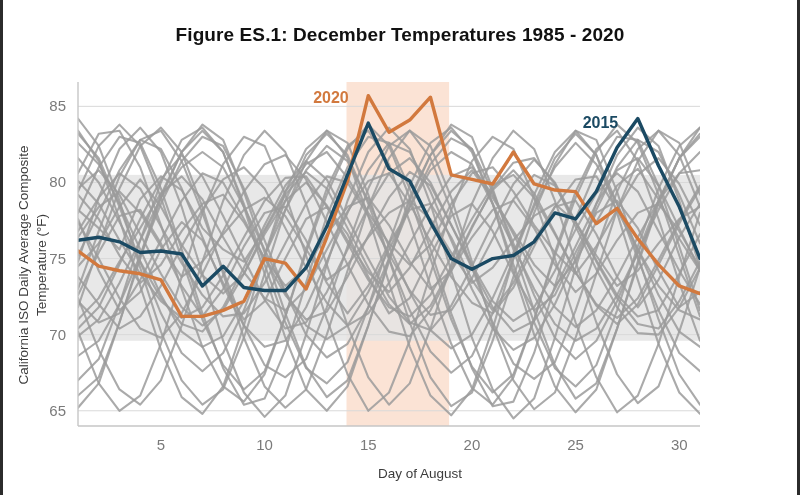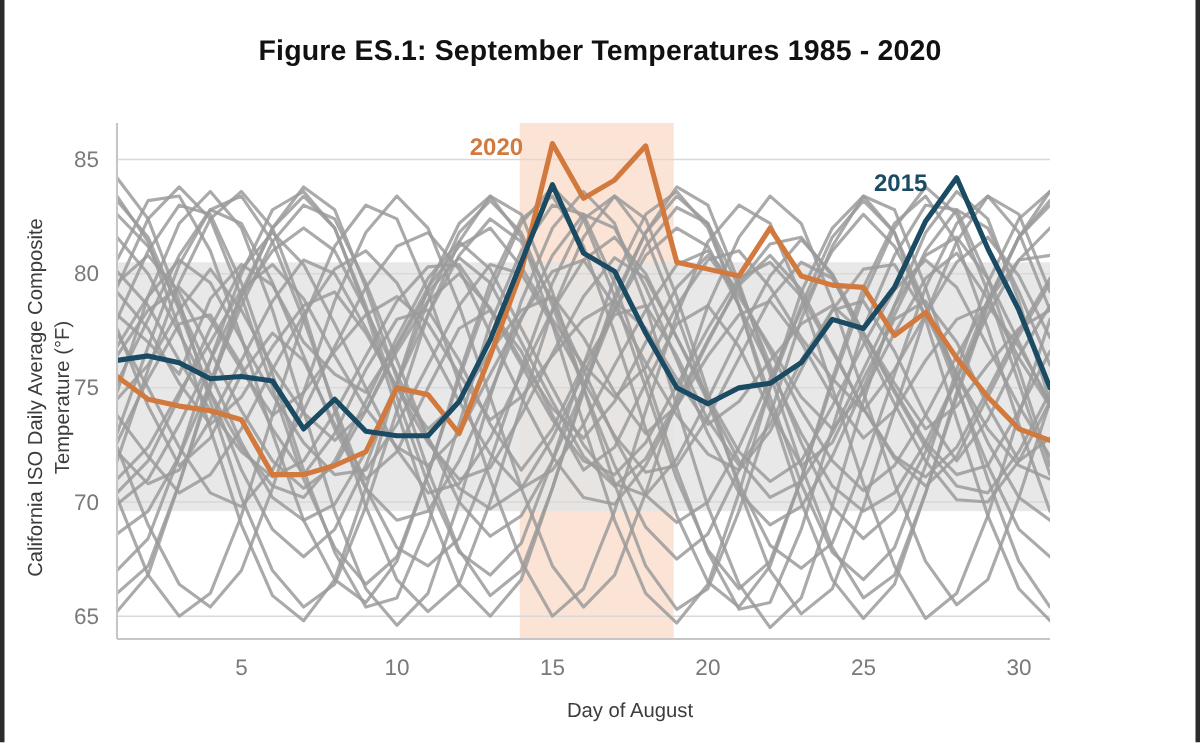--- a/index.html
+++ b/index.html
@@ -51,21 +51,21 @@
     font-family:"Liberation Sans", sans-serif;
   }
 </style>
 </head>
 <body>
 
 <div id="figure">
   <div class="edge-left"></div>
   <div class="edge-right"></div>
 
-  <div id="chart-title">Figure ES.1: September Temperatures 1985 - 2020</div>
+  <div id="chart-title">Figure ES.1: December Temperatures 1985 - 2020</div>
 
   <div id="plot-wrap">
     <svg id="chart-svg" width="800" height="435" viewBox="0 0 800 435">
       <g id="g-highlight">
           <rect x="346.49666666666667" y="22" width="102.62999999999994" height="344" fill="#fbe3d5"></rect>
         </g>
       <g id="g-band">
           <rect x="78" y="114.84955752212386" width="622" height="165.91150442477885" fill="#e4e4e4" opacity="0.85"></rect>
         </g>
       <g id="g-grid">

